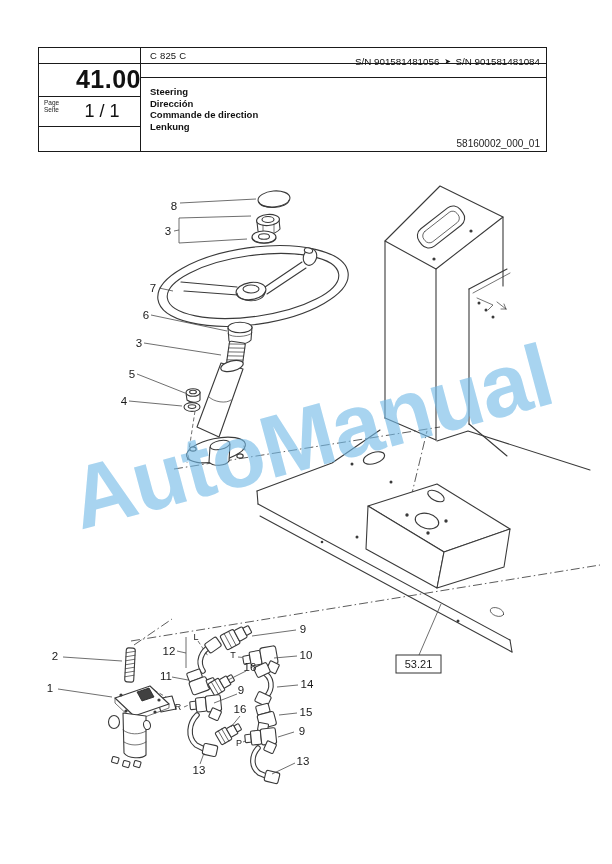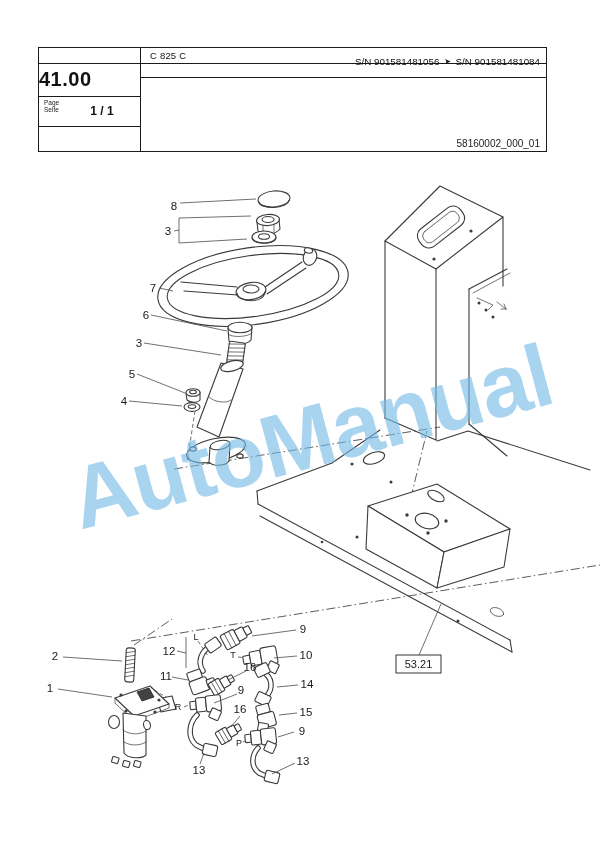--- a/index.html
+++ b/index.html
@@ -10,25 +10,25 @@
   .hline,.vline{position:absolute;background:#1a1a1a;}
   .hdr .v1{left:101px;top:0;width:1.3px;height:103px;}
   .hdr .hl-a{left:0;top:15px;width:102px;height:1.2px;}
   .hdr .hl-b{left:0;top:48px;width:102px;height:1.2px;}
   .hdr .hl-c{left:0;top:78px;width:102px;height:1.2px;}
   .hdr .hr-a{left:101px;top:15px;width:406px;height:1.2px;}
   .hdr .hr-b{left:101px;top:29px;width:406px;height:1.2px;}
   .model{position:absolute;left:111px;top:2px;font-size:9.5px;letter-spacing:.2px;}
   .serialrow{position:absolute;right:6px;top:8px;font-size:9.8px;white-space:nowrap;}
   .serialrow .arr{font-size:8px;position:relative;top:-1px;padding:0 2px;}
-  .secnum{position:absolute;left:0;top:15px;width:102px;height:33px;text-align:left;
-          font-size:20px;font-weight:bold;line-height:33px;letter-spacing:.5px;}
+  .secnum{position:absolute;left:0;top:15px;width:102px;height:33px;text-align:right;
+          font-size:25px;font-weight:bold;line-height:33px;letter-spacing:.5px;}
   .pagewords{position:absolute;left:5px;top:51px;font-size:6.5px;line-height:7px;color:#222;}
   .pageval{position:absolute;left:28px;top:51px;width:70px;text-align:center;
-           font-size:12px;font-weight:bold;line-height:24px;}
+           font-size:18px;font-weight:normal;line-height:24px;}
   .brand{position:absolute;left:0;top:78px;width:102px;height:25px;text-align:center;
          font-size:17.5px;font-weight:900;letter-spacing:-.3px;line-height:24px;}
   .titles{position:absolute;left:111px;top:38px;font-size:9.5px;font-weight:bold;line-height:11.6px;}
   .docnum{position:absolute;right:6px;bottom:2px;font-size:10px;color:#222;}
   
   svg.diagram{position:absolute;left:0;top:0;width:612px;height:864px;}
   .ln{fill:none;stroke:#3a3a3a;stroke-width:1.1;stroke-linecap:round;stroke-linejoin:round;}
   .fw{fill:#ffffff;stroke:#3a3a3a;stroke-width:1.1;stroke-linecap:round;stroke-linejoin:round;}
   .thin{stroke-width:.7;}
   .dd{fill:none;stroke:#4a4a4a;stroke-width:.9;stroke-dasharray:9 3 1.5 3;}
@@ -69,20 +69,26 @@
 
     <div class="secnum">41.00</div>
 
     <div class="pagewords">
       <div>Page</div>
       <div>Seite</div>
     </div>
     <div class="pageval">1 / 1</div>
 
 
+    <div class="titles">
+      <div>Steering</div>
+      <div>Dirección</div>
+      <div>Commande de direction</div>
+      <div>Lenkung</div>
+    </div>
 
     <div class="docnum">58160002_000_01</div>
   </div>
 
   <svg class="diagram" viewBox="0 0 612 864">
 
     <g>
       <path class="dd" d="M174,469 L440,427"></path>
       <path class="dd" d="M407,514 L427,431"></path>
       <path class="dd" d="M131,641 L600,565"></path>

